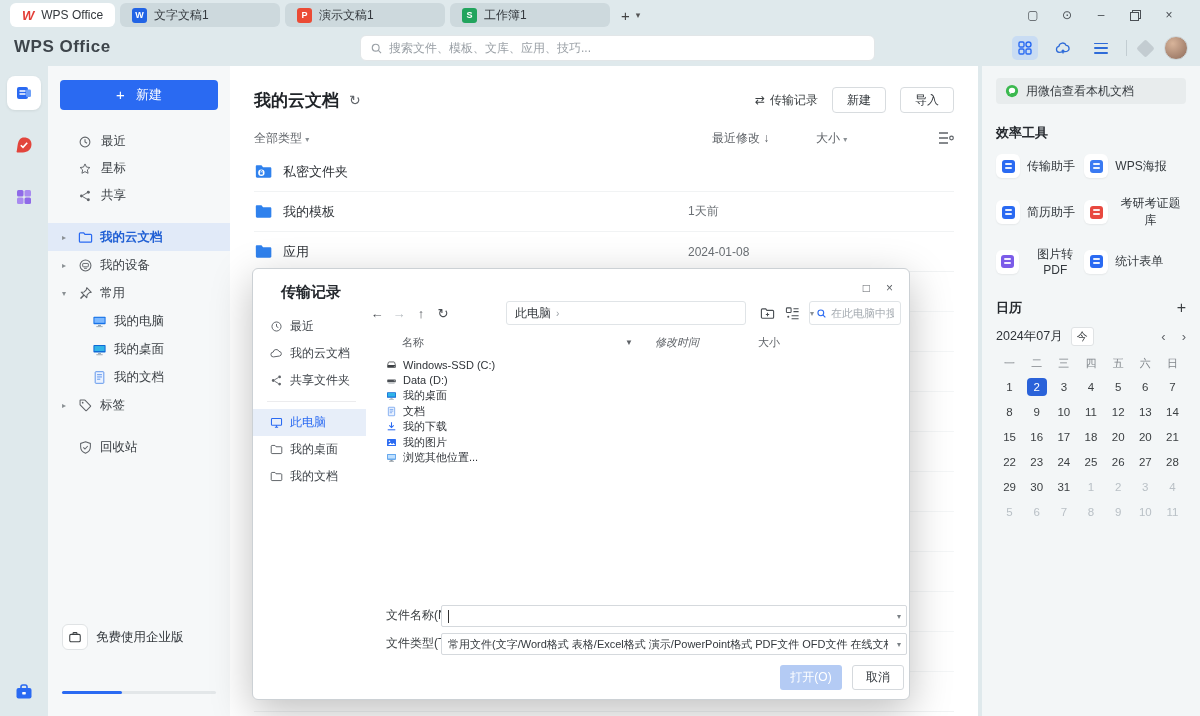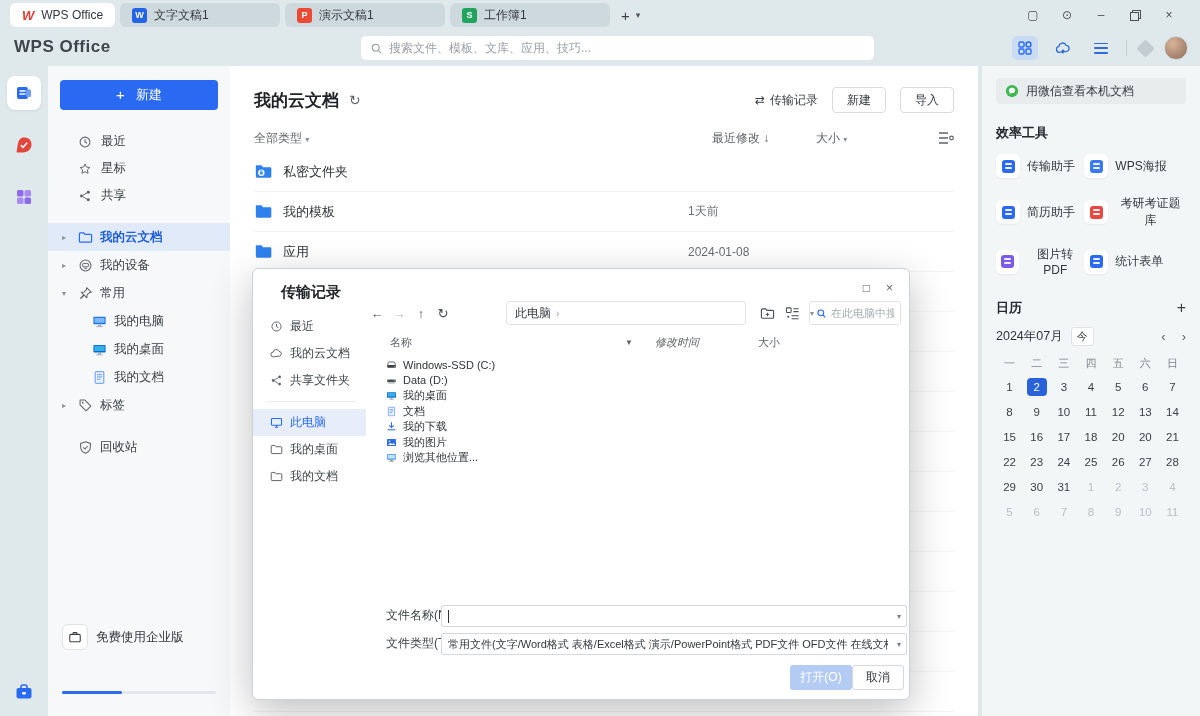--- a/index.html
+++ b/index.html
@@ -135,36 +135,36 @@
     display:flex; align-items:center; padding:0 8px; gap:5px; font-size:12px; color:#33383d; }
   .crumbbox .sep { color:#9aa0a6; font-size:10px; }
   .dlg-tb-icons { position:absolute; left:394px; display:flex; align-items:center; gap:10px; }
   .dlg-tb-icons .ic { width:15px; height:15px; }
   .dlg-search { position:absolute; left:443px; right:8px; height:24px; border:1px solid #e0e4e7; border-radius:3px;
     display:flex; align-items:center; padding:0 6px; gap:4px; }
   .dlg-search .ic { width:11px; height:11px; }
   .dlg-search input { border:none; outline:none; width:100%; font-size:11px; color:#333; font-family:inherit; }
   .dlg-search input::placeholder { color:#a6acb2; }
   .dlg-cols { position:absolute; left:133px; right:10px; top:66px; height:18px; font-size:11px; color:#5f6368; }
-  .dlg-cols .c-name { position:absolute; left:4px; }
+  .dlg-cols .c-name { position:absolute; left:16px; }
   .dlg-cols .c-sort { position:absolute; left:239px; font-size:8px; color:#5f6368; top:3px; }
   .dlg-cols .c-mod { position:absolute; left:269px;font-style:italic; }
   .dlg-cols .c-size { position:absolute; left:372px; }
   .dlg-files { position:absolute; left:133px; right:10px; top:88px; }
   .dfile { height:15.5px; display:flex; align-items:center; gap:6px; font-size:11px; color:#2f3338; cursor:pointer; }
   .dfile .ic { width:11px; height:11px; }
   .dlg-field { position:absolute; left:133px; font-size:12px; color:#3c4043; display:flex; align-items:center; }
   .fld-name { top:338px; }
   .fld-type { top:366px; }
   .combo { position:absolute; left:188px; width:466px; height:22px; border:1px solid #d5d9dd; border-radius:2px;
     background:#fff; display:flex; align-items:center; padding:0 18px 0 6px; }
   .combo .cval { font-size:11px; color:#33383d; white-space:nowrap; overflow:hidden; }
   .combo .ccaret { position:absolute; right:5px; font-size:8px; color:#7a8085; }
   .combo .cursor { width:1px; height:13px; background:#333; }
-  .dlg-btns { position:absolute; right:5px; top:396px; display:flex; }
+  .dlg-btns { position:absolute; right:5px; top:396px; display:flex; gap:10px; }
   .dbtn { height:25px; width:62px; border-radius:3px; font-size:12px; display:flex; align-items:center;
     justify-content:center; cursor:pointer; }
   .dbtn.primary { background:#b4cbf4; color:#fff; }
   .dbtn.plain { background:#fff; border:1px solid #d5d9dd; color:#33383d; width:52px; }
 
   
   .rightpanel { position:absolute; left:982px; top:66px; width:218px; bottom:0; background:#f3f6f7; padding:12px 14px; }
   .wx-banner { height:26px; background:#e8eced; border-radius:4px; display:flex; align-items:center;
     gap:7px; padding:0 9px; font-size:12px; color:#33383d; cursor:pointer; }
   .wx-banner .ic { width:14px; height:14px; }

